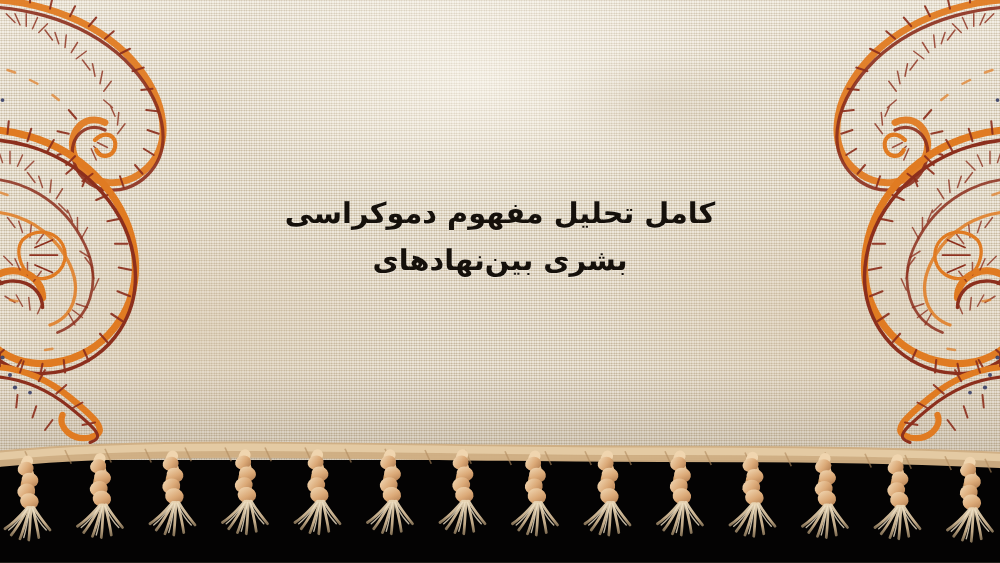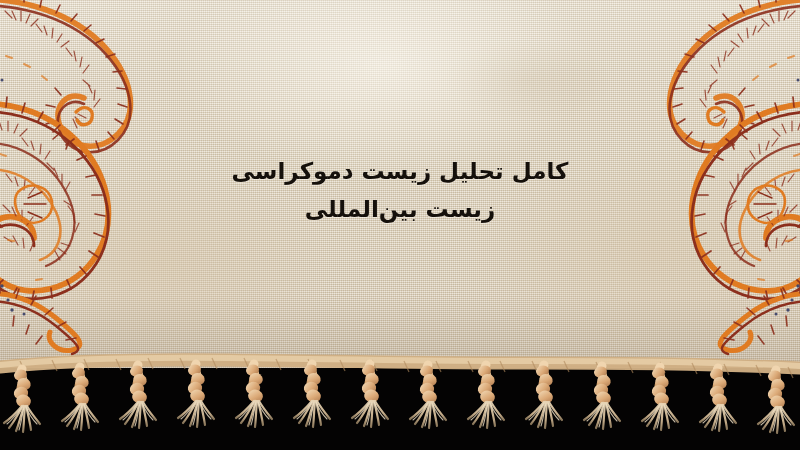--- a/index.html
+++ b/index.html
@@ -416,22 +416,22 @@
             <path d="M70 82 l5 4"></path>
           <path d="M28 160 l6 2"></path>
             <path d="M36 246 l6 1"></path>
             <path d="M64 286 l6 -1"></path>
         </g>
       </g>
     </svg>
   </div>
 
   <div id="title-block">
-    <div class="title-line">کامل تحلیل زیست دموکراسی</div>
-    <div class="title-line">زیست بین‌المللی</div>
+    <div class="title-line">کامل تحلیل مفهوم دموکراسی</div>
+    <div class="title-line">بشری بین‌نهادهای</div>
   </div>
 
   <div id="fringe-band">
     <svg viewBox="0 0 800 98" xmlns="http://www.w3.org/2000/svg">
       <defs>
         <linearGradient id="cordGrad" x1="0" y1="0" x2="0" y2="1">
           <stop offset="0%" stop-color="#f0d5af"></stop>
           <stop offset="45%" stop-color="#dcab76"></stop>
           <stop offset="100%" stop-color="#b9834f"></stop>
         </linearGradient>

